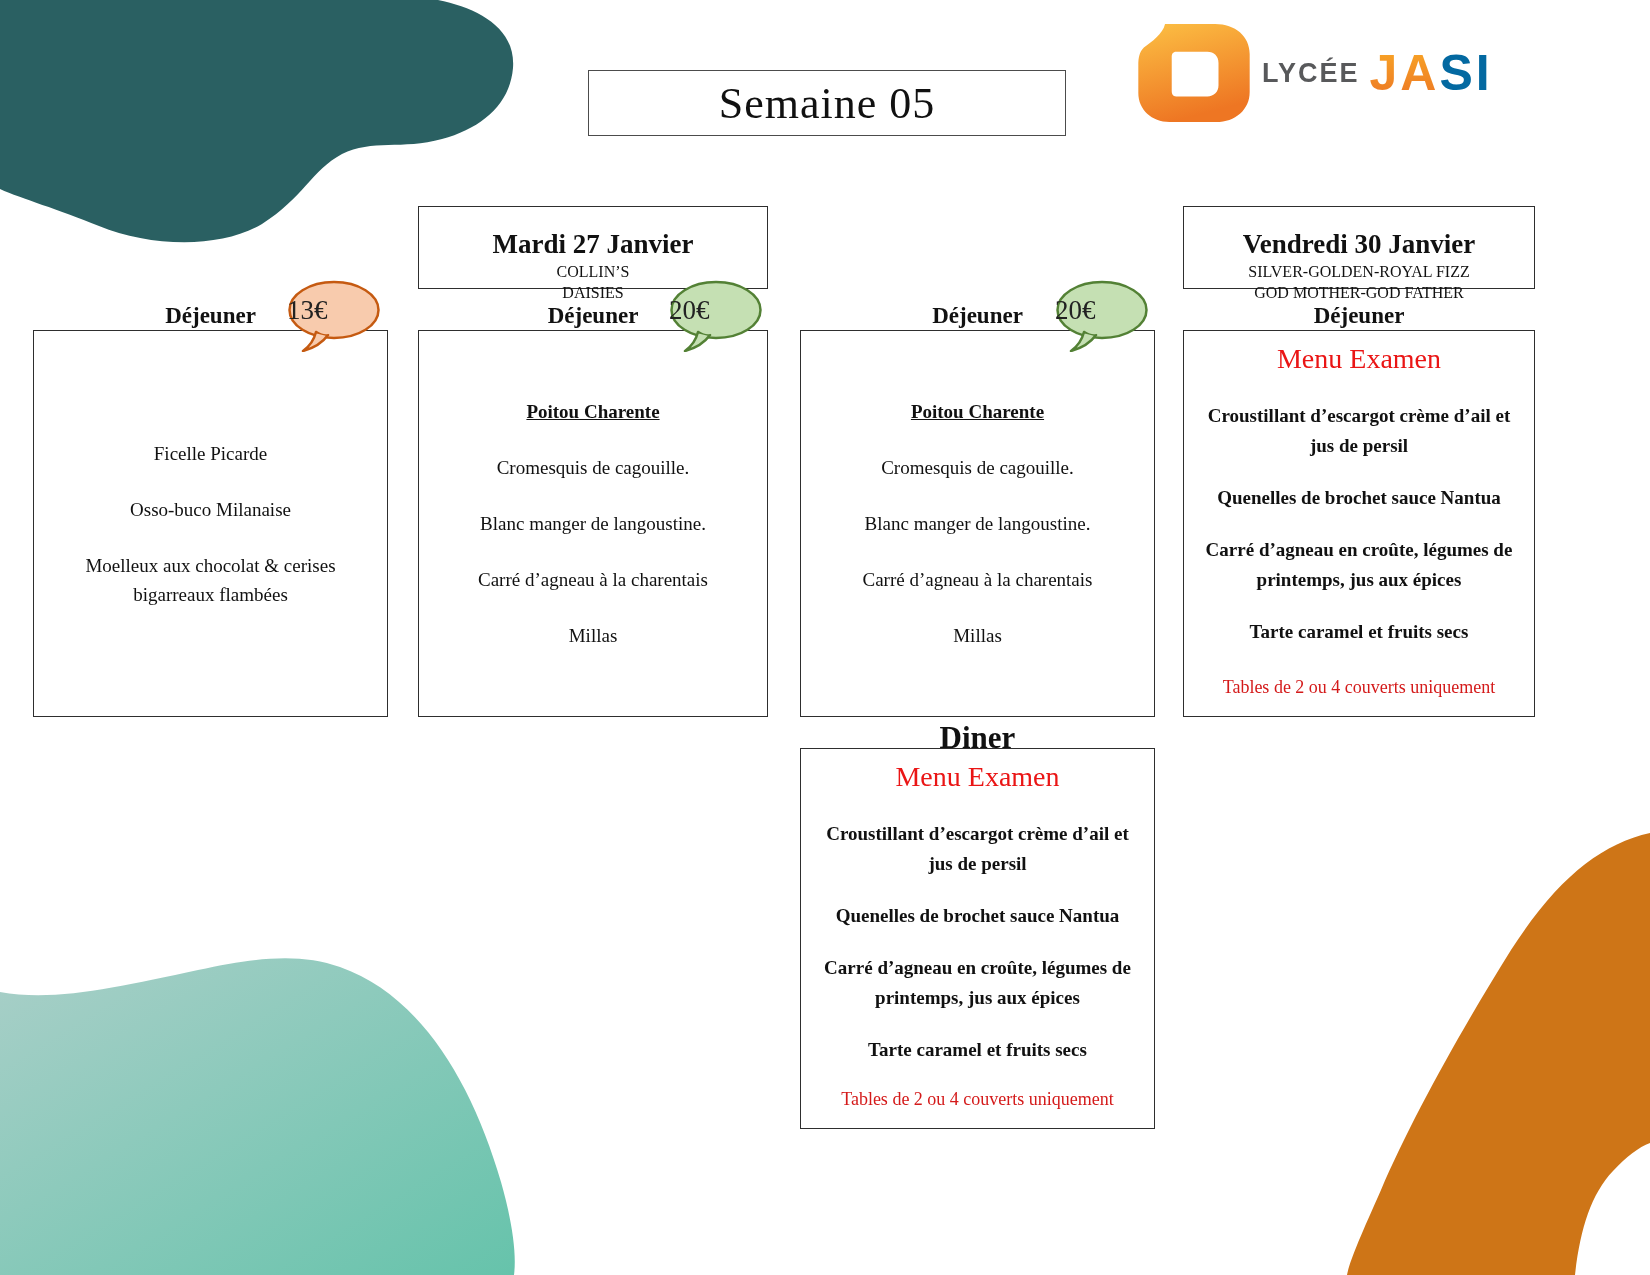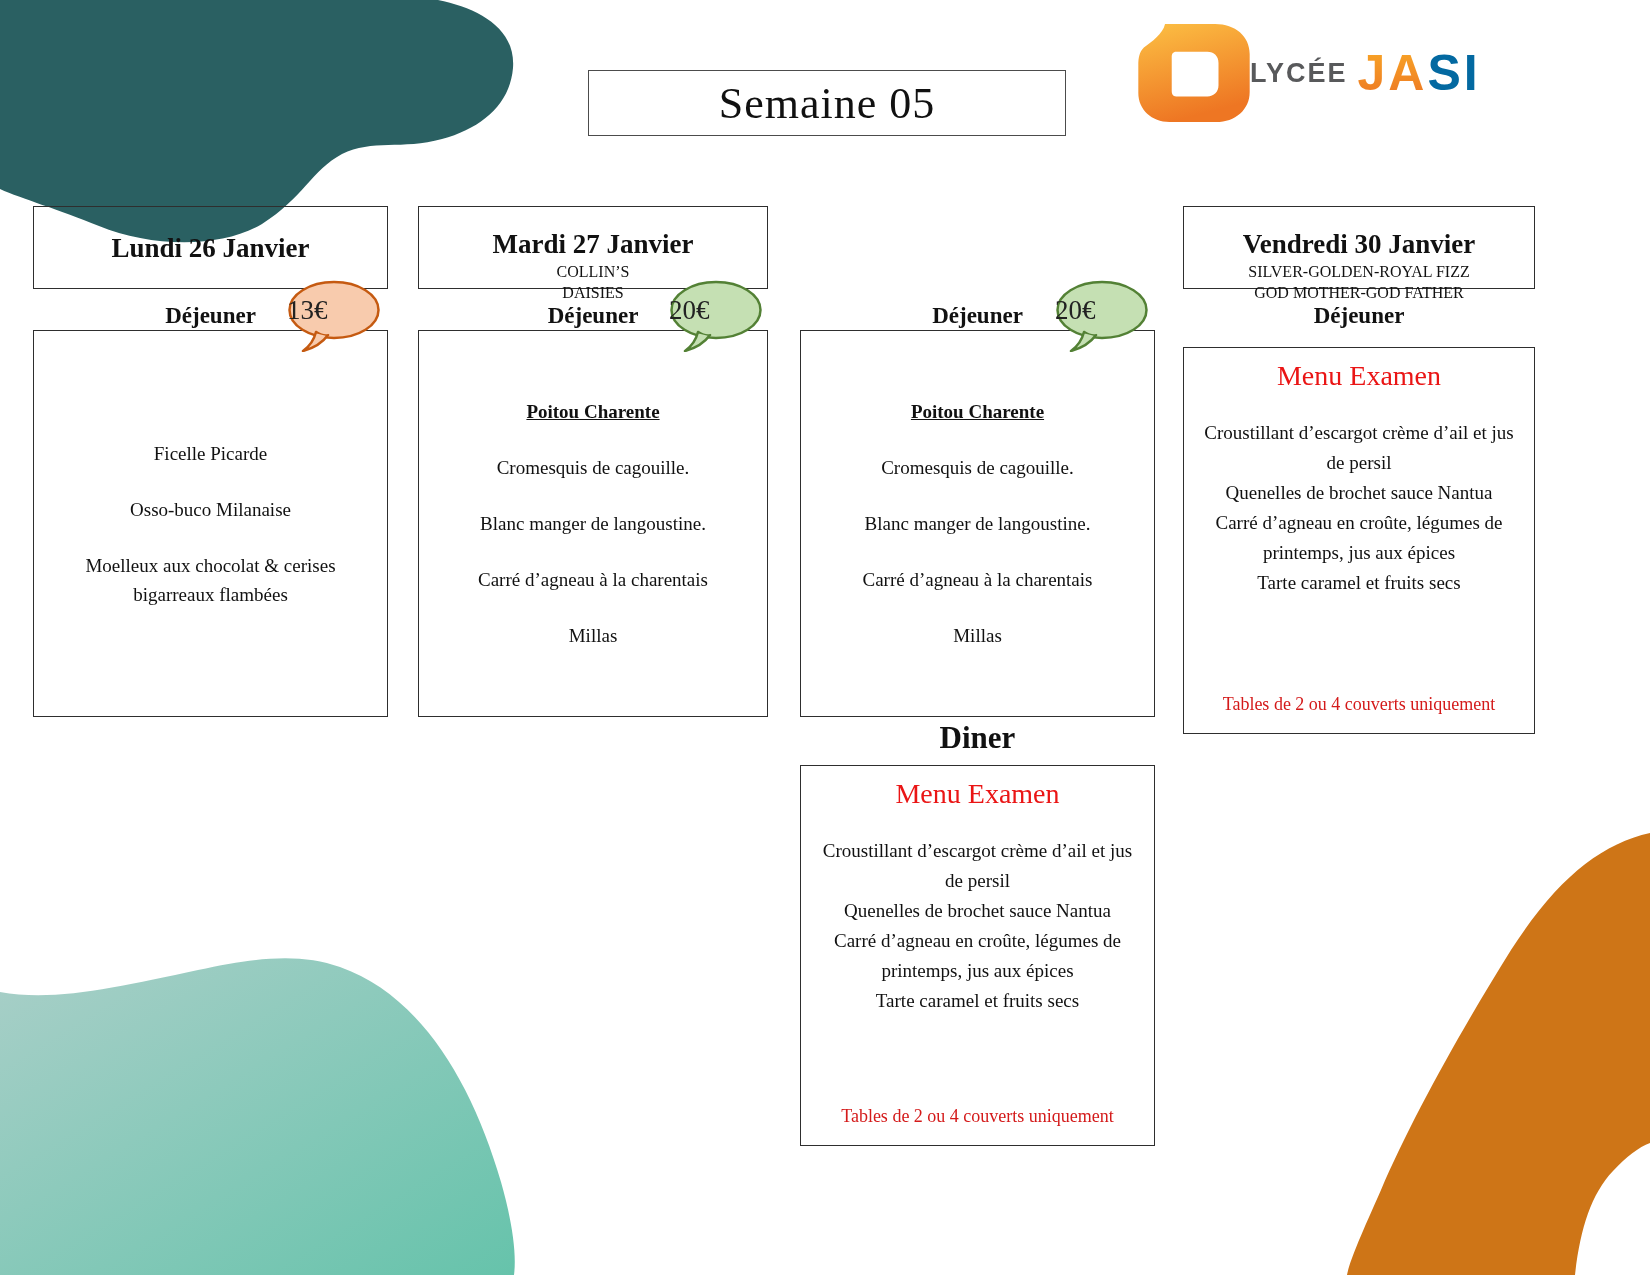--- a/index.html
+++ b/index.html
@@ -12,21 +12,21 @@
   .abs{position:absolute;}
   
   .blob{position:absolute;z-index:0;}
   
   .title-box{
     left:588px;top:70px;width:476px;height:64px;
     border:1.5px solid #4c4c4c;display:flex;align-items:center;justify-content:center;
     z-index:2;background:transparent;
   }
   .title-box span{font-size:44px;letter-spacing:1px;}
-  .logo{left:1138px;top:22px;height:102px;display:flex;align-items:center;gap:0;z-index:2;}
+  .logo{left:1138px;top:22px;height:102px;display:flex;align-items:center;gap:12px;z-index:2;}
   .logo-text{display:flex;align-items:center;gap:10px;font-family:"Liberation Sans","DejaVu Sans",sans-serif;}
   .logo-lycee{font-size:27px;font-weight:bold;color:#58595b;letter-spacing:2px;}
   .logo-jasi{font-size:50px;font-weight:bold;letter-spacing:3px;}
   .logo-ja{color:#ef8220;background:linear-gradient(180deg,#f9a826,#ec7524);-webkit-background-clip:text;background-clip:text;-webkit-text-fill-color:transparent;}
   .logo-si{color:#0369a1;}
   
   .col{position:absolute;z-index:1;}
   .day-box{
     position:absolute;left:0;top:0;width:100%;height:83px;border:1.5px solid #2e2e2e;
     box-sizing:border-box;text-align:center;padding-top:20px;
@@ -39,23 +39,23 @@
     font-size:23px;font-weight:bold;
   }
   .menu-box{
     position:absolute;left:0;top:124px;width:100%;height:387px;border:1.5px solid #2e2e2e;
     box-sizing:border-box;display:flex;flex-direction:column;align-items:center;
     text-align:center;
   }
   .menu-box.centered{justify-content:center;gap:27px;padding:2px 18px;}
   .menu-item{font-size:19px;line-height:29px;max-width:318px;}
   .region-header{font-size:19px;font-weight:bold;text-decoration:underline;}
-  .exam-box{padding:10px 12px;box-sizing:border-box;margin-top:17px;}
+  .exam-box{padding:10px 12px;box-sizing:border-box;}
   .exam-title{font-size:28px;color:#ea1515;margin-top:2px;}
-  .exam-items{display:flex;flex-direction:column;margin-top:26px;align-items:center;}
+  .exam-items{display:flex;flex-direction:column;gap:22px;margin-top:26px;align-items:center;font-weight:bold;}
   .exam-item{font-size:19px;line-height:30px;max-width:332px;}
   .note{font-size:18px;color:#d41a1a;margin-top:auto;margin-bottom:8px;max-width:340px;}
   
   .bubble{position:absolute;width:94px;height:72px;z-index:3;}
   .bubble .amount{
     position:absolute;left:0;top:15px;width:100%;
     font-family:Liberation Serif, serif;font-size:27px;color:#222;
   }
   
   .diner-label{position:absolute;left:0;top:514px;width:100%;text-align:center;font-size:31px;font-weight:bold;}
@@ -106,23 +106,20 @@
       M34,25 L62,25 C68,25 72,29 72,35 L72,55 C72,61 68,65 62,65 L34,65 C31,65 30,63 30,60
       L30,30 C30,27 31,25 34,25 Z"></path>
   </svg>
   <div class="logo-text">
     <span class="logo-lycee">LYCÉE</span>
     <span class="logo-jasi"><span class="logo-ja">JA</span><span class="logo-si">SI</span></span>
   </div>
 </div>
 
 <div class="col" style="left:33px;top:206px;width:355px;height:520px;">
-  <div class="day-box center-only">
-    <span class="day-title">Lundi 26 Janvier</span>
-  </div>
   <div class="meal-label">Déjeuner</div>
   <div class="bubble" style="left:254px;top:74px;">
     <svg width="94" height="72" viewBox="0 0 94 72">
       <ellipse cx="47" cy="30" rx="44.5" ry="28" fill="#f8cbad" stroke="#c55a11" stroke-width="2.5"></ellipse>
       <path d="M29,52 C27,60 23,66 16,71 C27,68 36,62 41,55 Z" fill="#f8cbad" stroke="#c55a11" stroke-width="2.5" stroke-linejoin="round"></path>
       <path d="M30,51 C36,55 40,55 43,53 L30,49 Z" fill="#f8cbad" stroke="none"></path>
     </svg>
     <span class="amount">13€</span>
   </div>
   <div class="menu-box centered">

